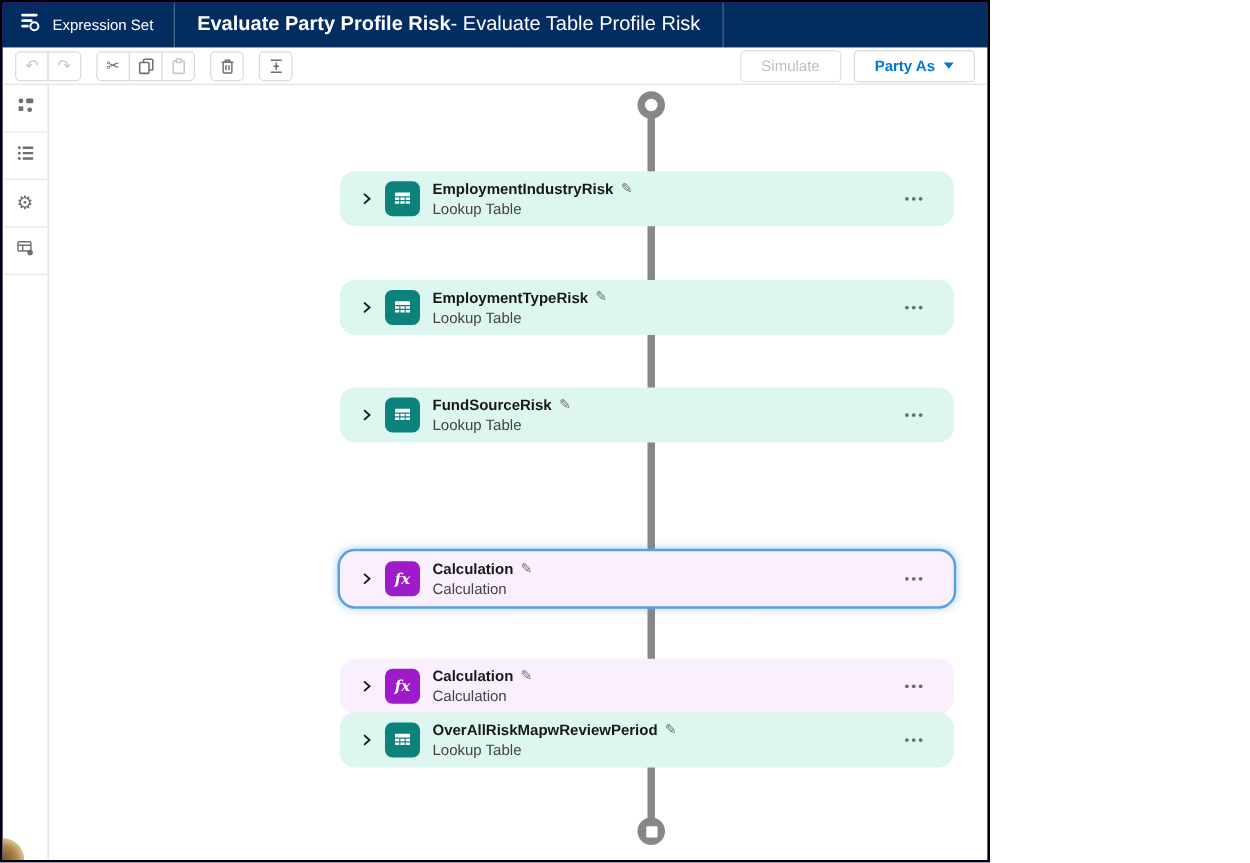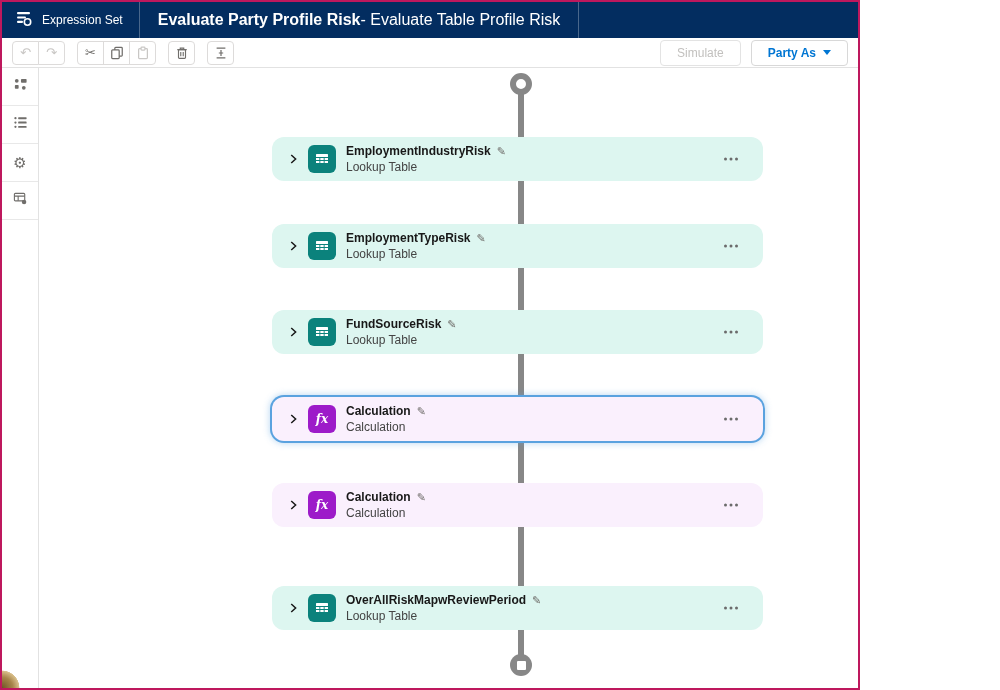--- a/index.html
+++ b/index.html
@@ -1,19 +1,19 @@
 <!DOCTYPE html>
 <html><head>
 <meta charset="utf-8">
 <style>
   * { margin:0; padding:0; box-sizing:border-box; }
   html,body { background:#fff; }
   body { font-family:"Liberation Sans","DejaVu Sans",sans-serif; }
 
-  .frame { position:relative; width:860px; height:690px; border:2px solid #be185d; background:#6d28d9; overflow:hidden; }
+  .frame { position:relative; width:792px; height:690px; border:2px solid #000000; background:#6d28d9; overflow:hidden; }
 
   
   .navbar { height:36px; background:#032D60; display:flex; align-items:stretch; color:#fff; }
   .nav-brand { display:flex; align-items:center; gap:9px; padding:0 16px 0 14px; }
   .nav-brand-label { font-size:12px; font-weight:400; white-space:nowrap; }
   .nav-divider { width:1px; background:rgba(255,255,255,.28); margin:0; }
   .nav-tab { display:flex; align-items:center; padding:0 18px; font-size:16px; white-space:nowrap; }
   .nav-tab b { font-weight:700; }
   .nav-rest { flex:1; }
 
@@ -47,23 +47,23 @@
   .connector { position:absolute; left:479px; top:16px; width:6px; height:581px; background:#878787; }
   .start-node { position:absolute; left:471px; top:5px; width:22px; height:22px; border:6px solid #878787; border-radius:50%; background:#fff; }
   .end-node { position:absolute; left:471px; top:586px; width:22px; height:22px; border-radius:50%; background:#878787;
               display:flex; align-items:center; justify-content:center; }
   .end-node .sq { width:9px; height:9px; background:#fff; border-radius:1px; }
 
   
   .node { position:absolute; left:233px; width:491px; height:44px; border-radius:12px; display:flex; align-items:center;
           padding:0 22px 0 10px; cursor:pointer; }
   .node--lookup { background:#ddf6f0; }
-  .node--calc   { background:#faf0fd; }
+  .node--calc   { background:#faf0fd;margin-top:44px; }
   .node--selected { box-shadow:0 0 0 2px #5aa2df, 0 0 7px 2px rgba(90,162,223,.45); }
-  .n1{top:69px} .n2{top:156px} .n3{top:242px} .n4{top:329px} .n5{top:415px} .n6{top:518px}
+  .n1{top:69px} .n2{top:156px} .n3{top:242px} .n4{top:329px} .n5{top:415px} .n6{top:502px}
 
   .node-chevron { width:22px; display:flex; align-items:center; justify-content:center; color:#181818; }
   .node-icon { width:28px; height:28px; border-radius:6px; margin:0 10px 0 4px; display:flex; align-items:center; justify-content:center; flex:none; }
   .node-icon--lookup { background:#0b827c; }
   .node-icon--calc   { background:#9d1bc9; }
   .fx-glyph { font-family:"DejaVu Serif","Liberation Serif",serif; font-style:italic; font-weight:700; font-size:12px; color:#fff; }
   .node-text { display:flex; flex-direction:column; justify-content:center; line-height:1.2; }
   .node-title-row { display:flex; align-items:center; gap:6px; }
   .node-title { font-size:12px; font-weight:700; color:#181818; }
   .edit-pencil { font-size:11px; color:#706e6b; }

